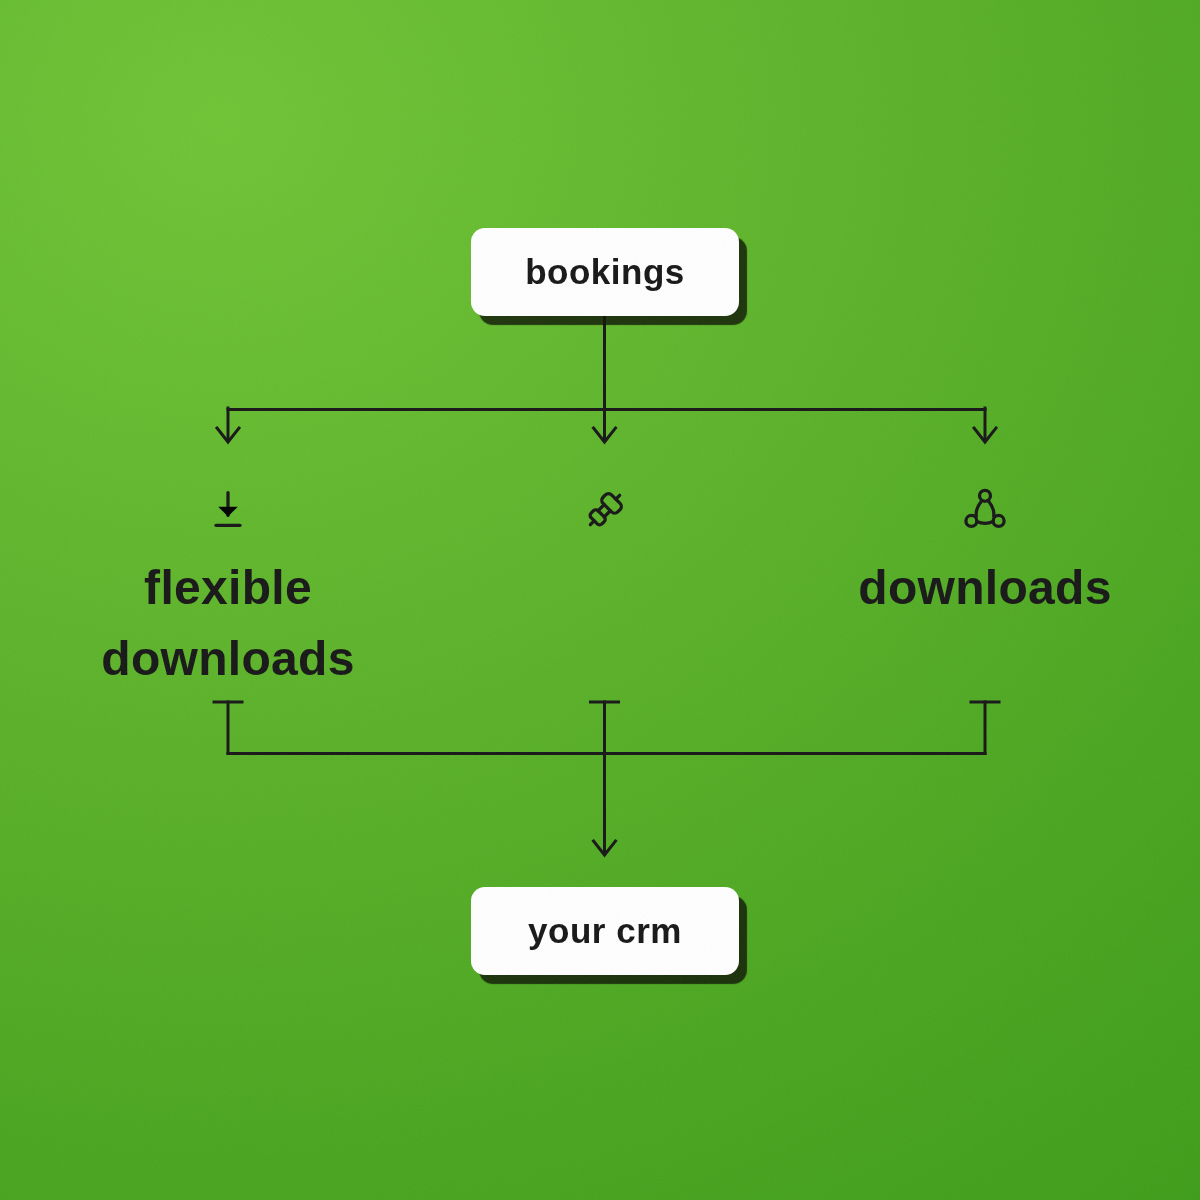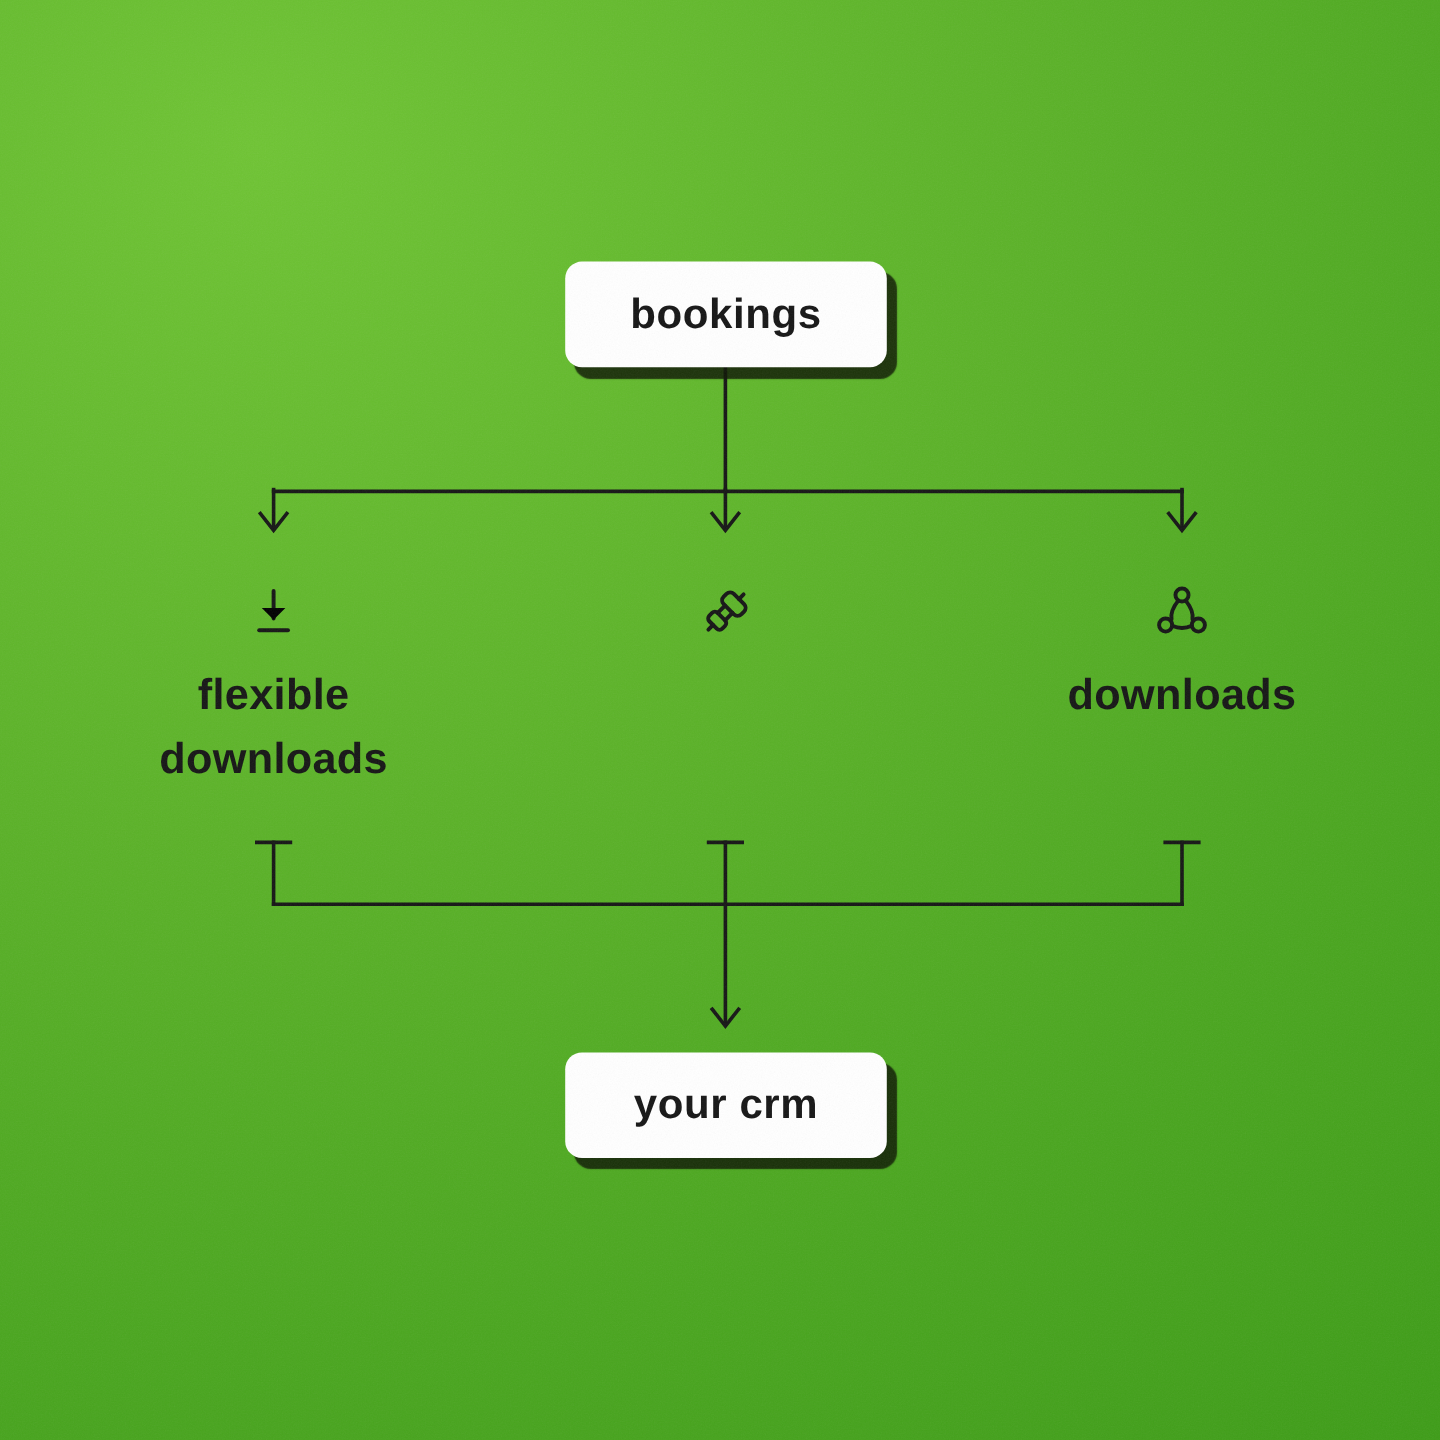--- a/index.html
+++ b/index.html
@@ -46,20 +46,21 @@
     background: #ffffff;
     border-radius: 14px;
     display: flex;
     align-items: center;
     justify-content: center;
     font-size: 35px;
     font-weight: 700;
     color: #161616;
     letter-spacing: 0.5px;
     box-shadow: 8px 9px 1px rgba(14, 22, 4, 0.82);
+    margin-top: 10px;
   }
   .box-source { left: 471px; top: 218px; }
   .box-target { left: 471px; top: 877px; }
 
   .branch {
     position: absolute;
     top: 486px;
     width: 340px;
     display: flex;
     flex-direction: column;
@@ -82,21 +83,21 @@
   .branch .icon rect {
     fill: none;
     stroke: #161616;
     stroke-width: 3;
     stroke-linecap: round;
     stroke-linejoin: round;
   }
 
   .branch-label {
     text-align: center;
-    font-size: 36px;
+    font-size: 48px;
     font-weight: 700;
     color: #161616;
     line-height: 1.48;
     letter-spacing: 0.3px;
   }
   .branch-label span { display: block; }
 </style>
 </head>
 <body>
 

